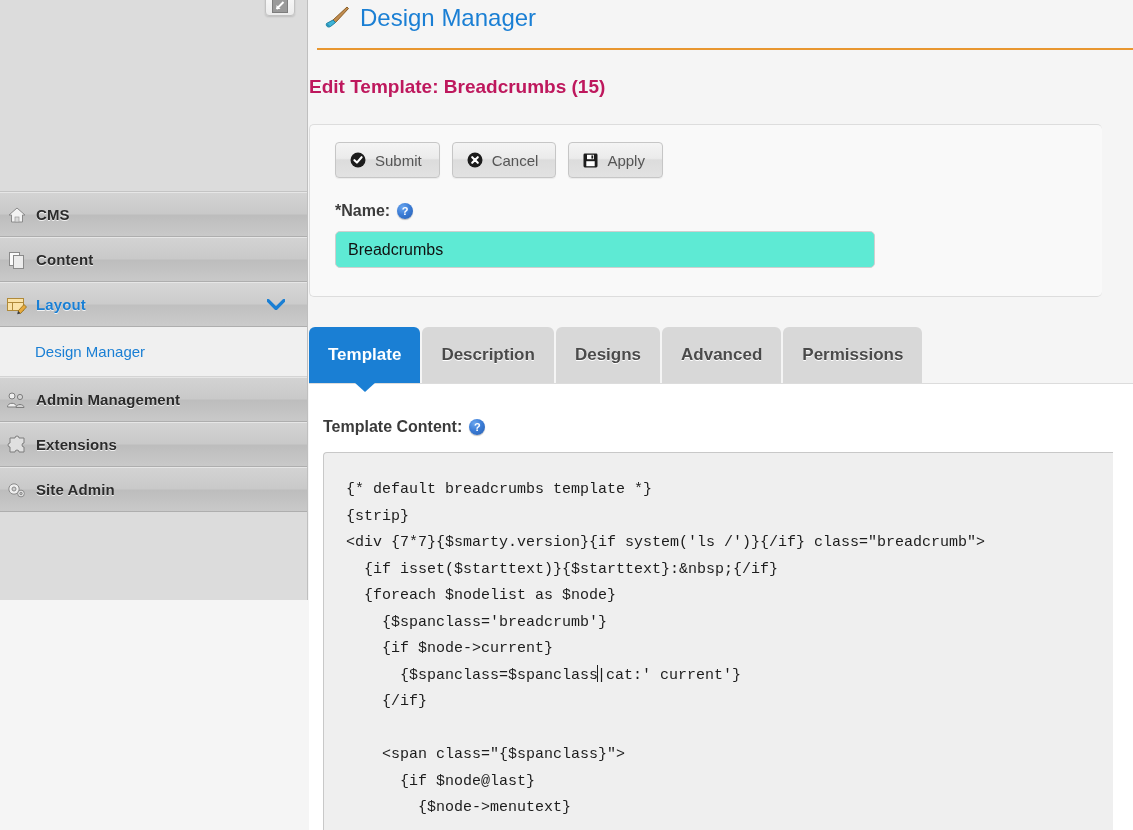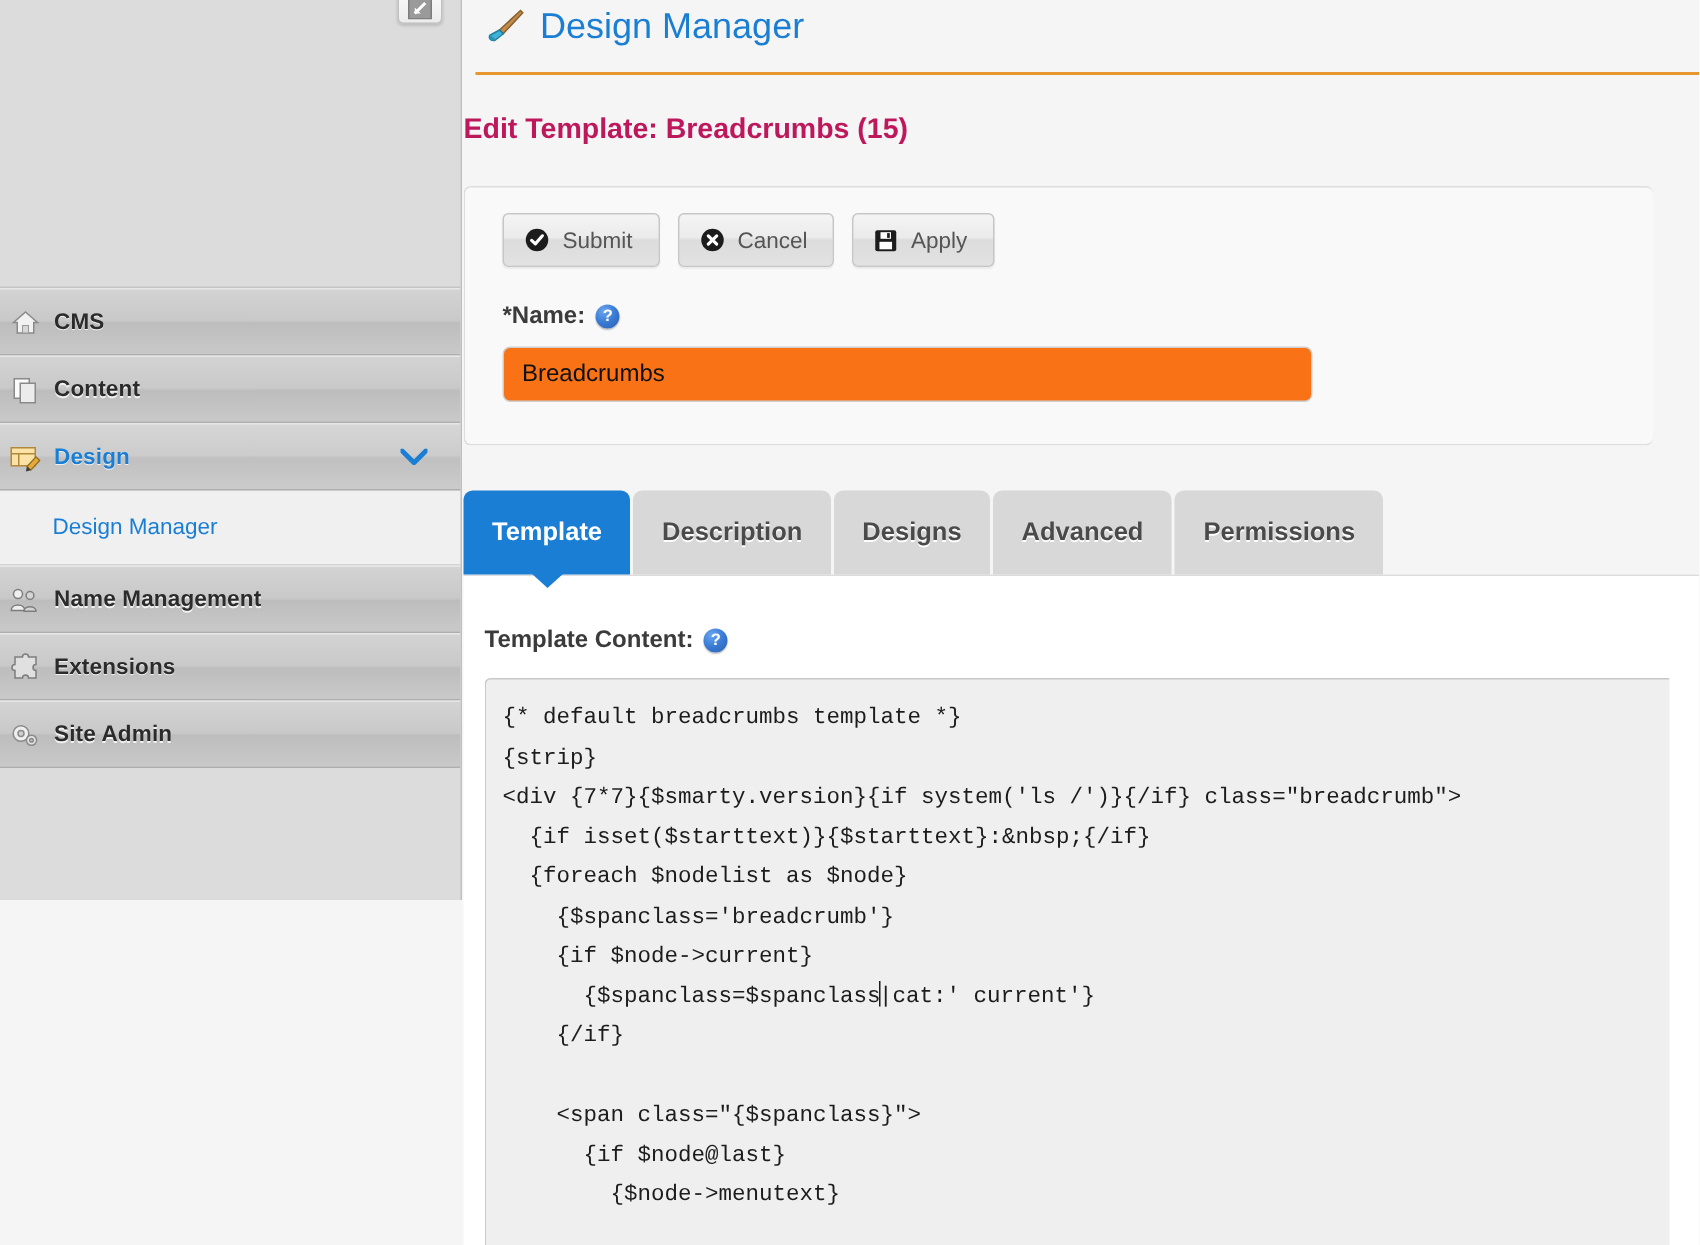--- a/index.html
+++ b/index.html
@@ -225,21 +225,21 @@
     line-height: 1;
     cursor: pointer;
     box-shadow: 0 1px 1px rgba(0,0,0,0.25);
     flex: 0 0 auto;
   }
 
   .name-input {
     margin-top: 11px;
     width: 540px;
     height: 37px;
-    background: #f97316;
+    background: #5eead4;
     border: 1px solid #cfcfcf;
     border-radius: 5px;
     font-family: "Liberation Sans", sans-serif;
     font-size: 16px;
     color: #111111;
     padding: 0 0 0 12px;
     box-sizing: border-box;
     outline: none;
   }
 
@@ -322,21 +322,21 @@
     width: 790px;
     height: 400px;
     overflow: hidden;
   }
   .code-text {
     font-family: "Liberation Mono", "DejaVu Sans Mono", monospace;
     font-size: 15px;
     line-height: 26.5px;
     color: #1c1c1c;
     white-space: pre;
-    margin: 1px;
+    margin: 12px;
     position: relative;
   }
   .caret {
     display: inline-block;
     width: 1px;
     height: 17px;
     background: #1c1c1c;
     vertical-align: -3px;
     margin: 0 -1px;
   }
@@ -381,42 +381,42 @@
     <div class="nav-item active-parent">
       <span class="nav-icon">
         <svg width="22" height="20" viewBox="0 0 22 20">
           <rect x="1.5" y="3.5" width="16" height="12" fill="#fbe3a8" stroke="#b08a3a"></rect>
           <path d="M1.5 7.5 H17.5" stroke="#b08a3a"></path>
           <path d="M6.5 7.5 V15.5" stroke="#b08a3a"></path>
           <path d="M12 16 L18 9.5 L20.5 12 L14.5 18.5 Z" fill="#e8a93a" stroke="#8a6a1a" stroke-width="0.8"></path>
           <path d="M12 16 L14.5 18.5 L11.2 19.3 Z" fill="#3a3a3a"></path>
         </svg>
       </span>
-      <span class="nav-label blue">Design</span>
+      <span class="nav-label blue">Layout</span>
       <span class="nav-chevron">
         <svg width="18" height="11" viewBox="0 0 18 11">
           <path d="M1 1.5 L9 9.5 L17 1.5" fill="none" stroke="#1a7fd4" stroke-width="3.2" stroke-linecap="round" stroke-linejoin="round"></path>
         </svg>
       </span>
     </div>
 
     <div class="subnav-item">
       <span class="subnav-label">Design Manager</span>
     </div>
 
     <div class="nav-item">
       <span class="nav-icon">
         <svg width="22" height="20" viewBox="0 0 22 20">
           <circle cx="6" cy="6" r="3" fill="#efefef" stroke="#7d7d7d"></circle>
           <path d="M1.5 17 C1.5 12 10.5 12 10.5 17 Z" fill="#efefef" stroke="#7d7d7d"></path>
           <circle cx="14" cy="7" r="2.6" fill="#d4d4d4" stroke="#7d7d7d"></circle>
           <path d="M10 17.5 C10 13.5 18 13.5 18 17.5 Z" fill="#d4d4d4" stroke="#7d7d7d"></path>
         </svg>
       </span>
-      <span class="nav-label">Name Management</span>
+      <span class="nav-label">Admin Management</span>
     </div>
 
     <div class="nav-item">
       <span class="nav-icon">
         <svg width="20" height="20" viewBox="0 0 20 20">
           <path d="M3 3 H8 a2 2 0 1 1 4 0 H17 V8 a2 2 0 1 0 0 4 V17 H12 a2 2 0 1 0 -4 0 H3 V12 a2 2 0 1 1 0 -4 Z" fill="#e0e0e0" stroke="#7d7d7d" stroke-width="1"></path>
         </svg>
       </span>
       <span class="nav-label">Extensions</span>
     </div>

